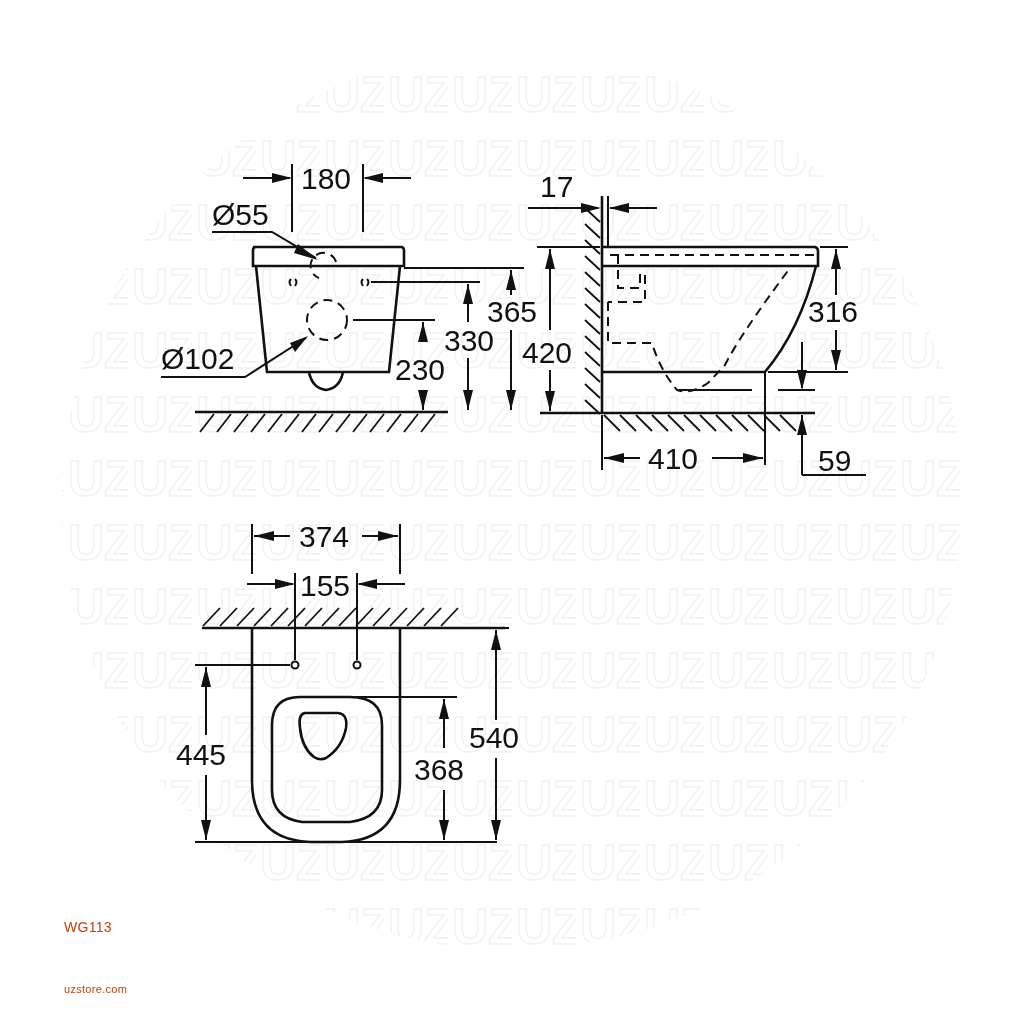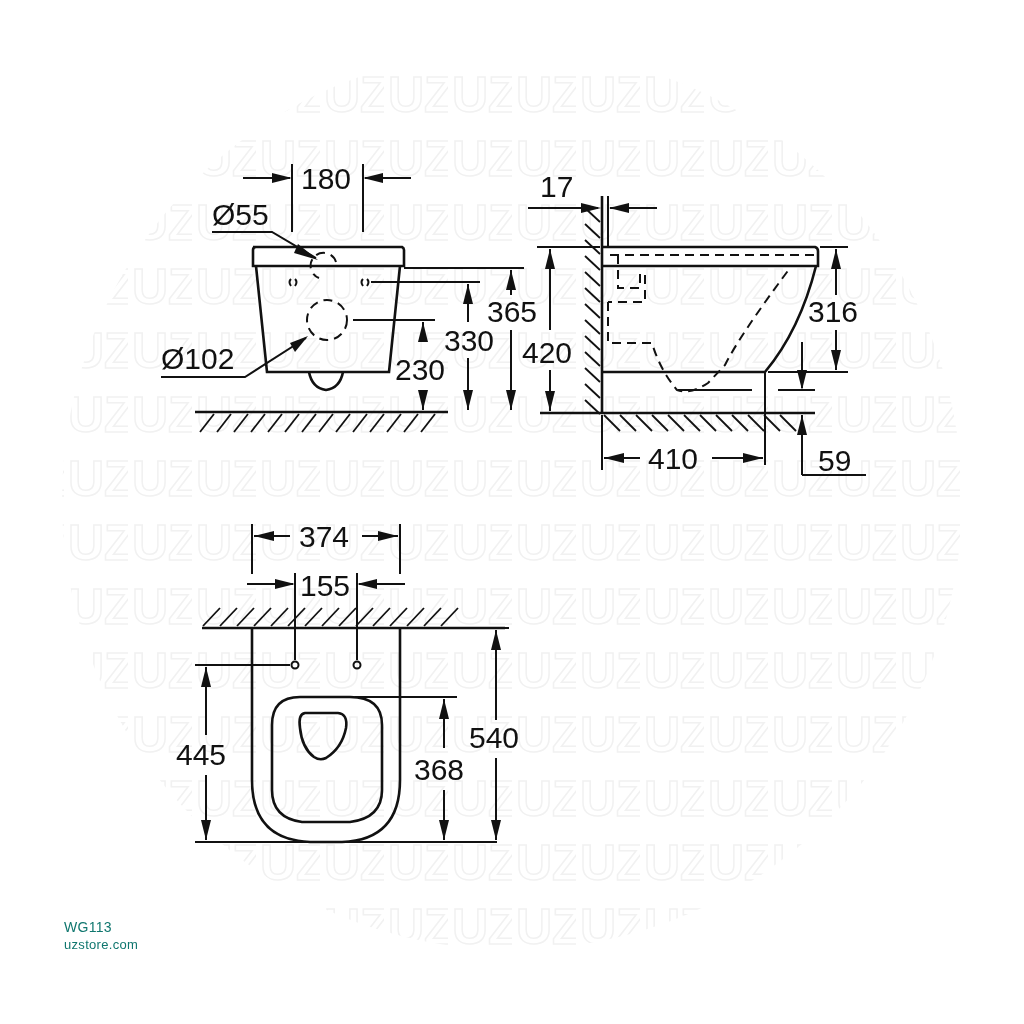--- a/index.html
+++ b/index.html
@@ -5,22 +5,22 @@
   html, body { margin: 0; padding: 0; background: #ffffff; }
   body { width: 1024px; height: 1024px; position: relative; overflow: hidden; font-family: "Liberation Sans", sans-serif; }
   #canvas { position: absolute; left: 0; top: 0; width: 1024px; height: 1024px; }
   .dim { font-family: "Liberation Sans", sans-serif; font-size: 30px; fill: #111; }
   .ln { stroke: #111; stroke-width: 2; fill: none; }
   .thick { stroke: #111; stroke-width: 2.6; fill: none; }
   .dash { stroke: #111; stroke-width: 2; fill: none; stroke-dasharray: 9 6; }
   .hatch { stroke: #111; stroke-width: 1.8; }
   .arrow { fill: #111; }
   .watermark { position: absolute; left: 0; top: 0; width: 1024px; height: 1024px; pointer-events: none; }
-  .brand { position: absolute; left: 64px; top: 918px; color: #0f766e; font-size: 14px; line-height: 18px; letter-spacing: 0.3px; }
-  .brand .site { font-size: 13px; }
+  .brand { position: absolute; left: 64px; top: 918px; color: #c2410c; font-size: 14px; line-height: 18px; letter-spacing: 0.3px; }
+  .brand .site { font-size: 11px; margin-top: 44px; }
 </style>
 </head>
 <body>
 
 <svg class="watermark" viewBox="0 0 1024 1024">
   <defs>
     <pattern id="wm" width="64" height="64" patternUnits="userSpaceOnUse">
       <text x="4" y="48" font-family="Liberation Sans, sans-serif" font-size="50" font-weight="bold" fill="none" stroke="#f1f1f1" stroke-width="1.5">UZ</text>
     </pattern>
     <clipPath id="circ">

